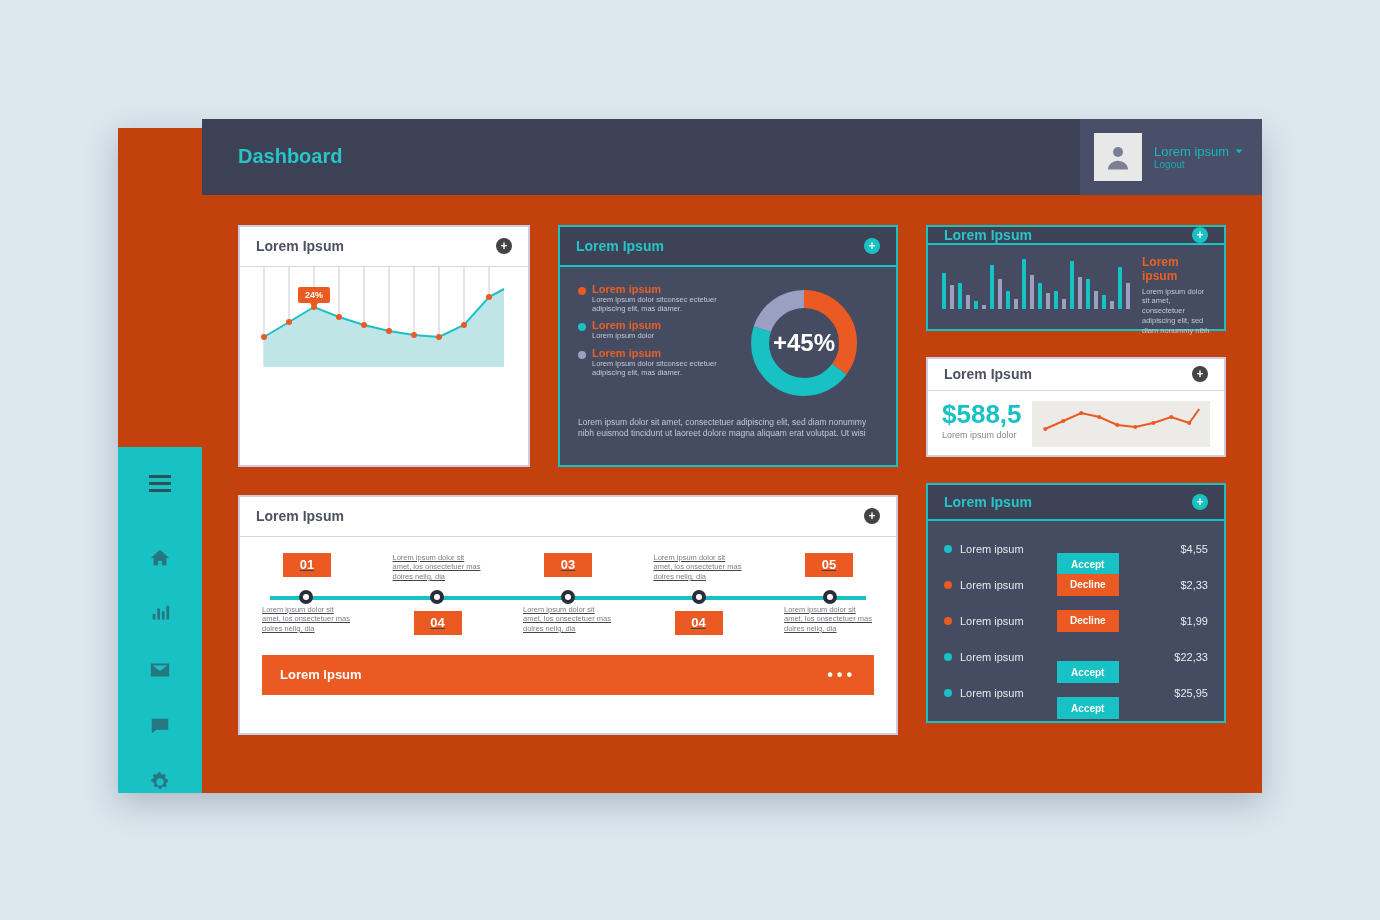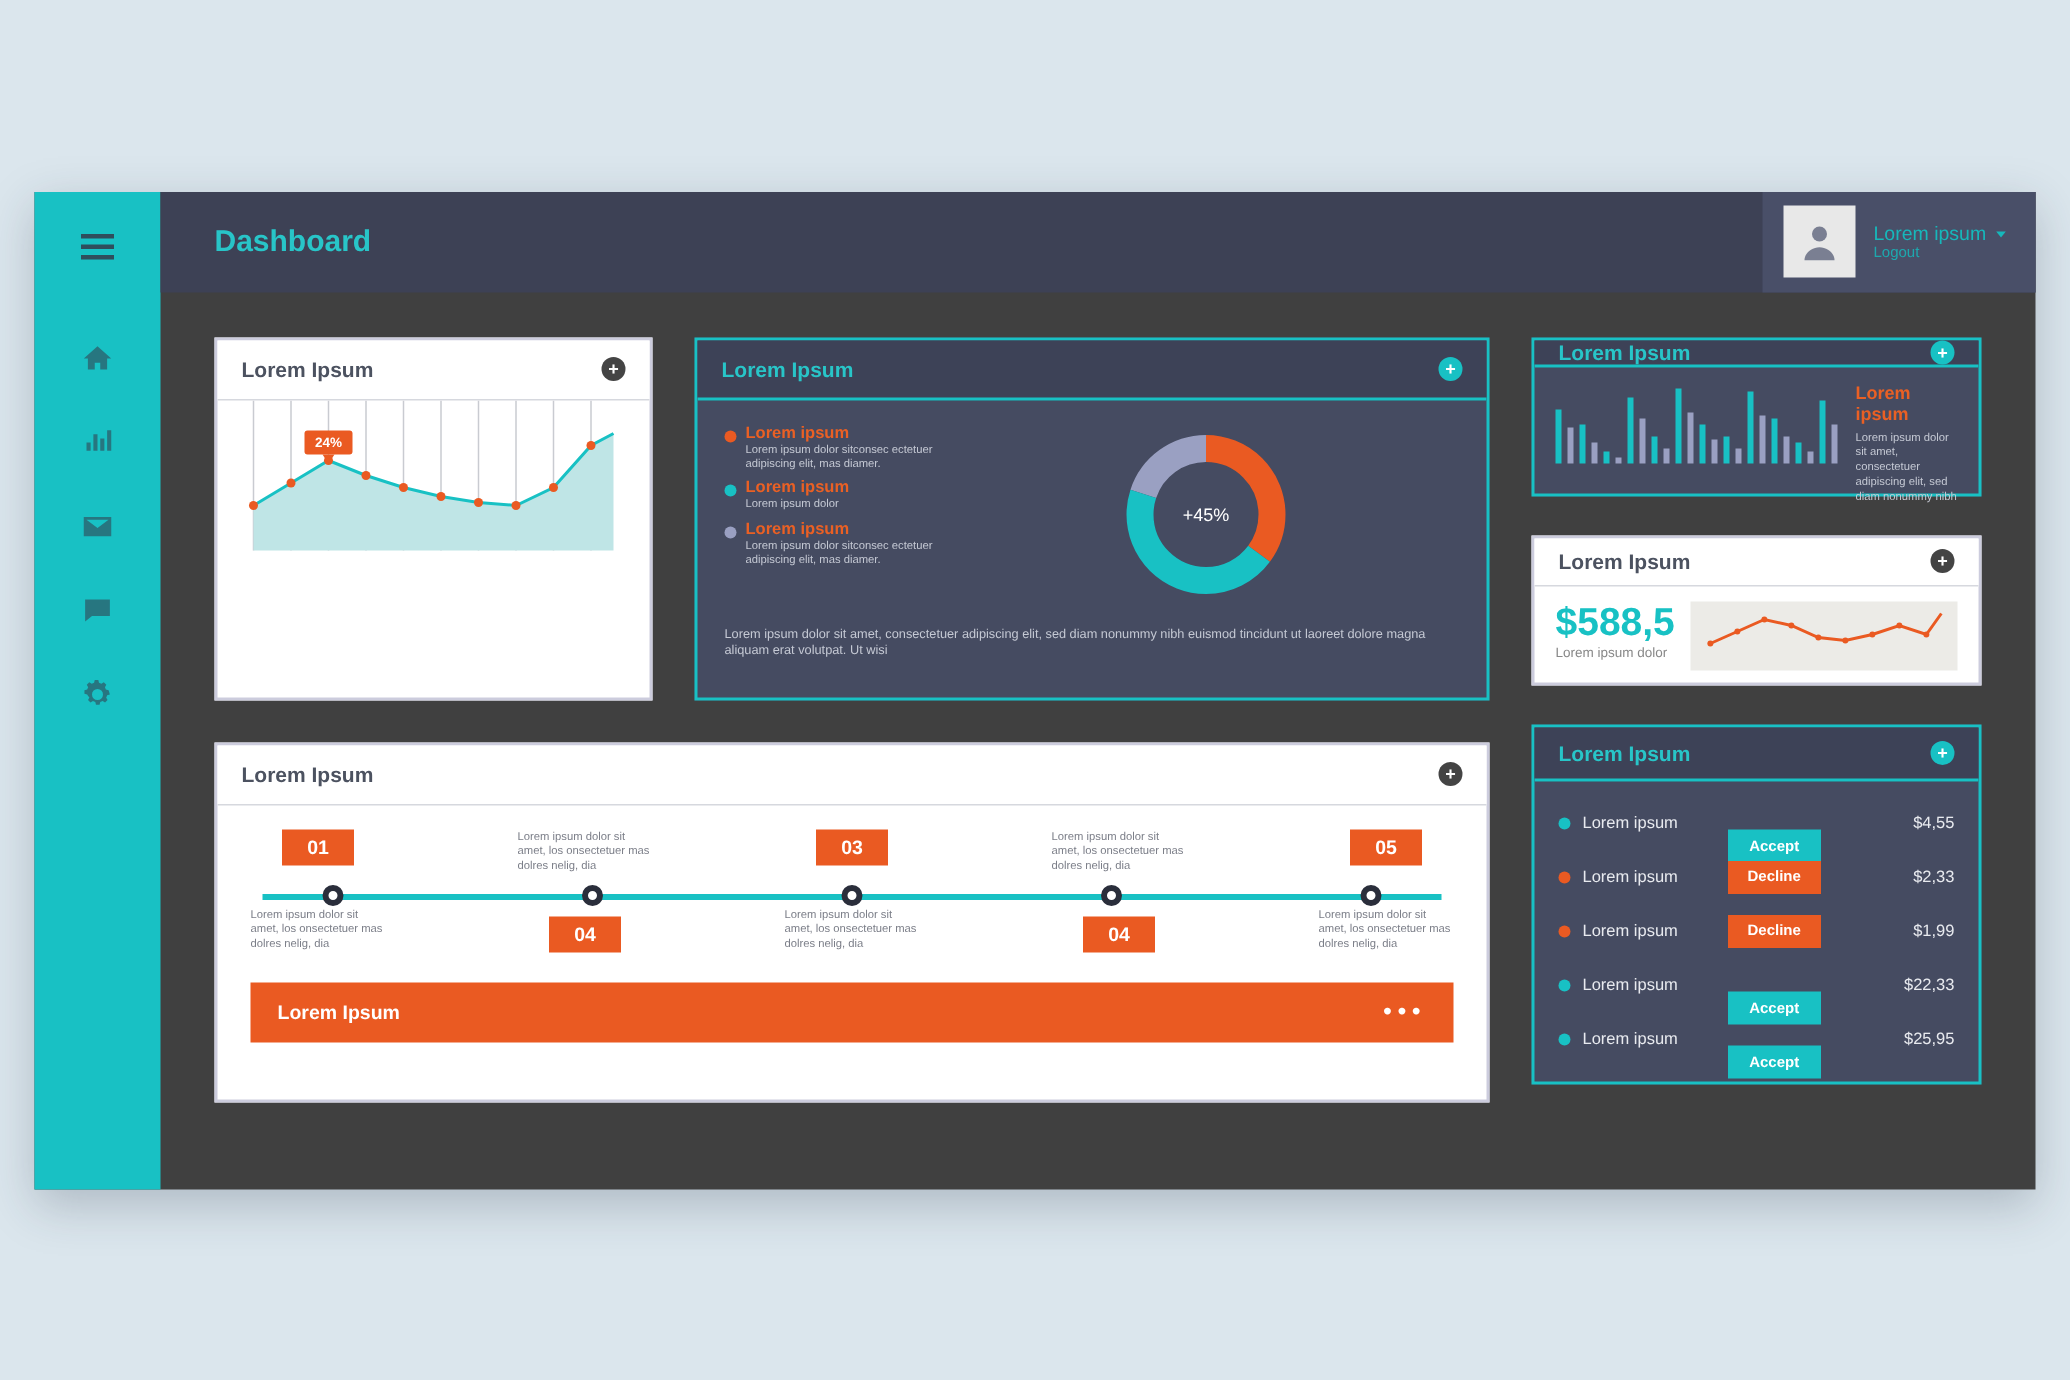--- a/index.html
+++ b/index.html
@@ -6,25 +6,26 @@
   html, body { width: 1380px; height: 920px; }
   body {
     background: #dbe6ed;
     font-family: Arial, Helvetica, sans-serif;
     display: flex; align-items: center; justify-content: center;
   }
 
   
   .frame {
     position: relative;
-    width: 1334px;
+    width: 1144px;
     height: 665px;
-    background: #404040;
+    background: #c2410c;
     box-shadow: 0 10px 30px rgba(40,50,70,.25);
     display: flex;
+    align-items: flex-end;
   }
 
   
   .rail {
     width: 84px;
     background: #18c1c4;
     display: flex; flex-direction: column; align-items: center;
     padding-top: 26px; gap: 34px;
   }
   .rail .hamburger, .rail .icon {
@@ -102,21 +103,21 @@
   
   .card-b { flex: 1; height:242px;}
   .card-b .body{ flex:1; padding:16px 18px; display:flex; gap:14px; flex-direction:column;}
   .card-b .upper{ display:flex; gap:12px;}
   .donut-legend{ flex:0 0 140px; display:flex; flex-direction:column; gap:6px;}
   .lg-item{ display:flex; gap:6px; }
   .lg-dot{ width:8px;height:8px;border-radius:50%; margin-top:4px; flex:0 0 8px;}
   .lg-title{font-size:11px; font-weight:600; color:#ea6024;}
   .lg-sub{font-size:7.5px; line-height:1.25; color:#c5c9d4;}
   .donut{ flex:1; display:flex; align-items:center; justify-content:center; position:relative;}
-  .donut-label{ position:absolute; color:#fff; font-weight:400; font-size:12px;}
+  .donut-label{ position:absolute; color:#fff; font-weight:700; font-size:24px;}
   .card-b .para{font-size:8.5px; color:#c5c9d4; line-height:1.35;}
 
   
   .card-c { height:106px; }
   .card-c .body{ flex:1; padding:10px 14px; display:flex; gap:12px;}
   .mini-bars{ flex:0 0 150px; display:flex; align-items:flex-end; gap:4px; height:54px;}
   .mini-bars span{ display:block; width:4px; background:#18c1c4;}
   .mini-text{ flex:1; }
   .mini-text h4{ color:#ea6024; font-size:12px; font-weight:700; margin-bottom:4px;}
   .mini-text p{ font-size:7.5px; color:#c5c9d4; line-height:1.3;}
@@ -124,21 +125,21 @@
   
   .card-d { height:100px; }
   .card-d .body{ flex:1; padding:8px 14px; display:flex; align-items:flex-start; gap:10px;}
   .dollar { color:#18c1c4; font-size:26px; font-weight:800;}
   .dollar-sub{ color:#888; font-size:9px;}
   .spark-box{ flex:1; background:#ecebe7; height:46px; margin-top:2px;}
 
   
   .card-e { height:240px; }
   .card-e .body{ flex:1; padding:16px 22px; display:flex; flex-direction:column;}
-  .tl-grid{ display:flex; justify-content:space-between; align-items:flex-start; margin-bottom:6px;}
+  .tl-grid{ display:flex; justify-content:space-between; align-items:flex-start; margin-bottom:6px;text-decoration:underline;}
   .tl-col{ width:90px;}
   .tl-txt{ font-size:7.5px; color:#7b7e88; line-height:1.3;}
   .tl-badge{ width:48px;height:24px;background:#ea5a22;color:#fff;font-weight:800;font-size:13px;display:flex;align-items:center;justify-content:center;margin:0 auto 6px;}
   .tl-badge.down{margin:6px auto 0;}
   .timeline-line{ position:relative; height:16px; margin:0 8px;}
   .timeline-line .track{position:absolute;left:0;right:0;top:7px;height:4px;background:#18c1c4;}
   .timeline-line .node{
     position:absolute; top:1px; width:14px;height:14px;border-radius:50%;
     background:#fff; border:4px solid #2a2e3b;
   }

